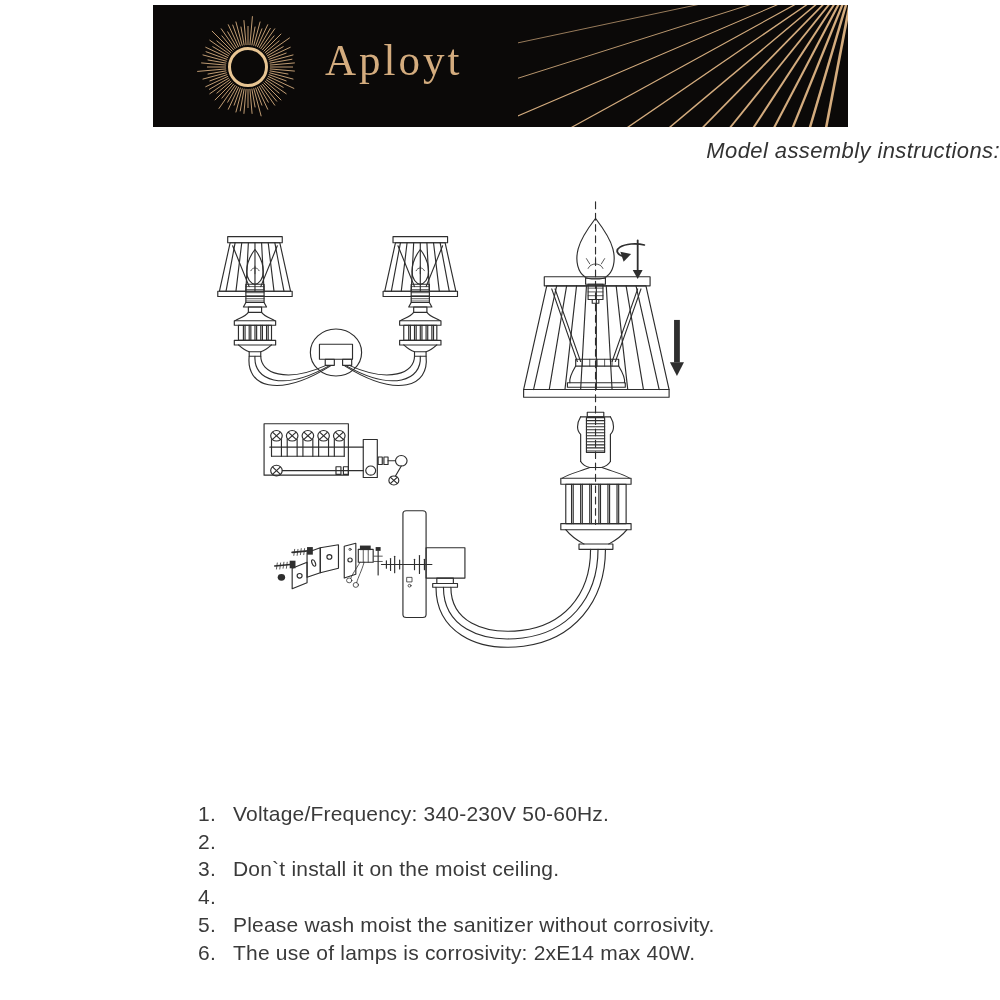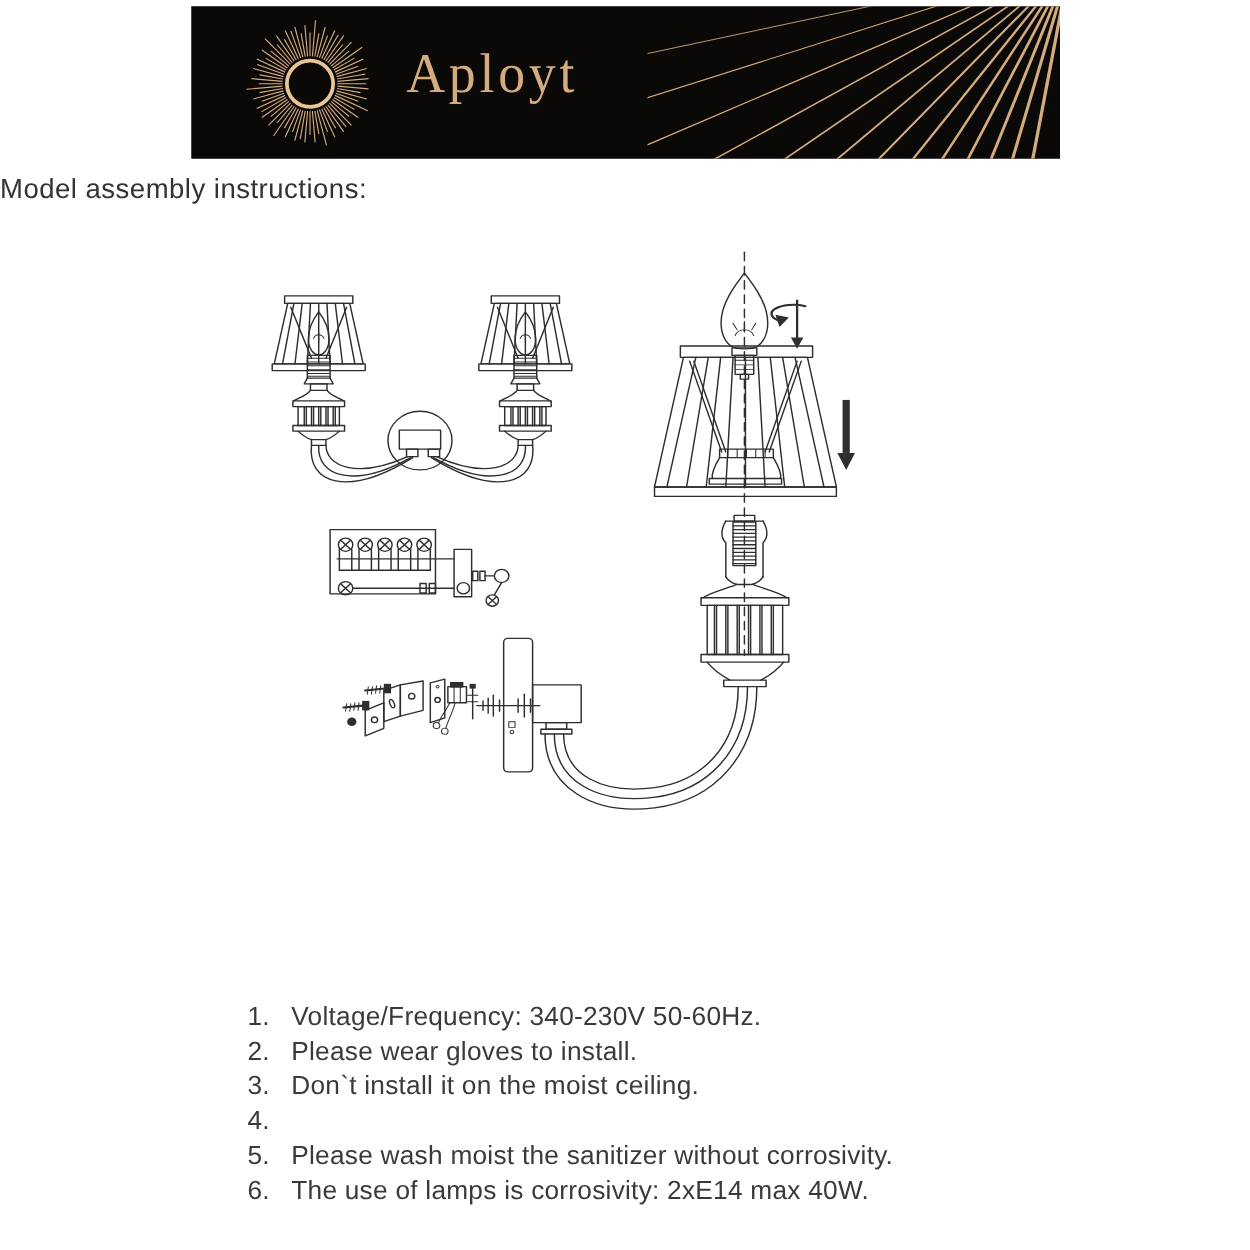--- a/index.html
+++ b/index.html
@@ -8,22 +8,22 @@
   }
   html,body{margin:0;padding:0;background:#fff;}
   .page{position:relative;width:1000px;height:1000px;background:var(--page_bg);
         font-family:"Liberation Sans",sans-serif;overflow:hidden;}
   .banner{position:absolute;left:153px;top:5px;width:695px;height:122px;
           background:var(--banner_bg);overflow:hidden;}
   .sunburst{position:absolute;left:42px;top:5px;}
   .brand{position:absolute;left:172px;top:30px;font-family:"Liberation Serif","DejaVu Serif",serif;
          font-size:43px;letter-spacing:3px;color:var(--gold);font-weight:400;transform:scaleY(1.04);}
   .rays{position:absolute;right:0;top:0;}
-  .title-block{position:absolute;left:0;top:137px;width:100%;text-align:left;
-               color:var(--title);font-size:22px;line-height:27px;letter-spacing:.4px;}
+  .title-block{position:absolute;left:0;top:137px;width:100%;text-align:right;
+               color:var(--title);font-size:22px;line-height:27px;letter-spacing:.4px;font-style:italic;}
   .figure{position:absolute;left:150px;top:195px;}
   .figure line,.figure path,.figure rect,.figure circle,.figure ellipse,.figure polygon
     {fill:none;stroke:var(--line);stroke-width:1.4;stroke-linecap:round;stroke-linejoin:round;}
   .figure .f{fill:var(--line);stroke:none;}
   .figure .dash{stroke-dasharray:9 6;}
   .figure .w2{stroke-width:2.2;}
   .figure .thin{stroke-width:1;}
   .instructions{position:absolute;left:198px;top:800px;color:var(--text);
                 font-size:21px;line-height:27.7px;letter-spacing:.2px;}
   .instr-row{display:flex;}
@@ -406,21 +406,20 @@
 
   <div class="instructions">
 
       <div class="instr-row">
         <span class="instr-num">1.</span>
         <span class="instr-text">Voltage/Frequency: 340-230V 50-60Hz.</span>
       </div>
 
       <div class="instr-row">
         <span class="instr-num">2.</span>
-        <span class="instr-text">Please wear gloves to install.</span>
       </div>
 
       <div class="instr-row">
         <span class="instr-num">3.</span>
         <span class="instr-text">Don`t install it on the moist ceiling.</span>
       </div>
 
       <div class="instr-row">
         <span class="instr-num">4.</span>
       </div>

